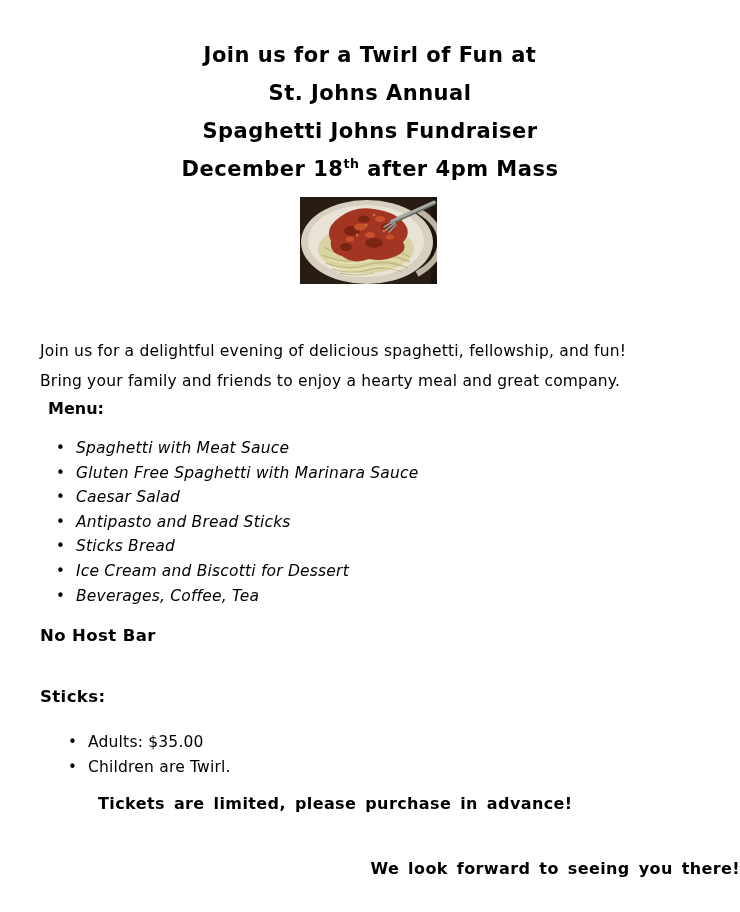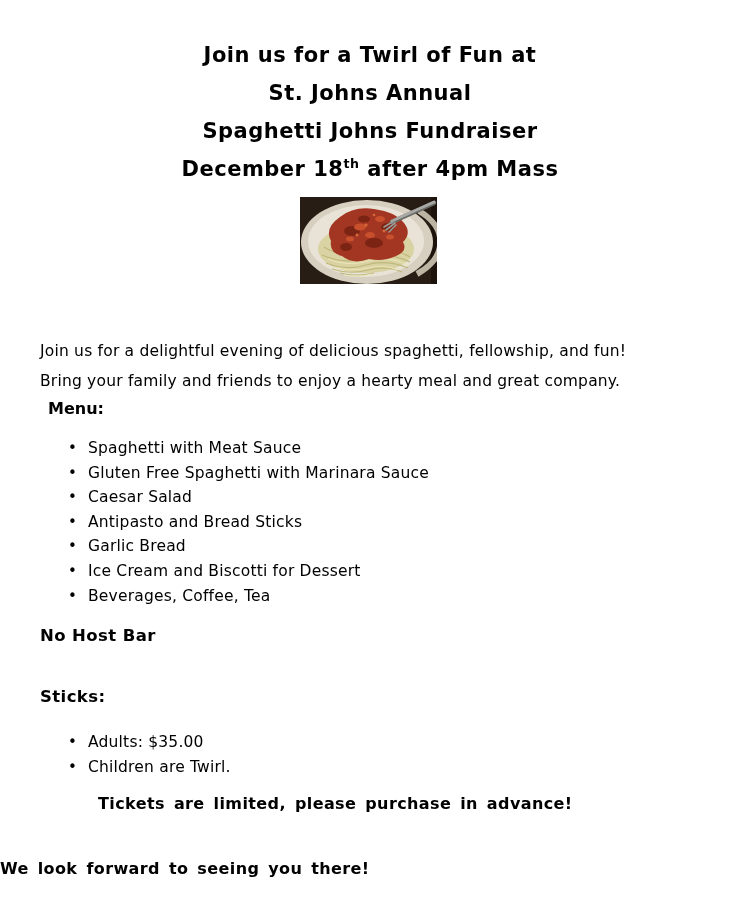--- a/index.html
+++ b/index.html
@@ -48,39 +48,39 @@
     padding-left: 20px;
     font-size: 15.5px;
     letter-spacing: 0.2px;
   }
   ul.flyer-list li::before {
     content: "\2022";
     position: absolute;
     left: 0; top: 0;
     font-size: 15px;
   }
-  .menu-list { top: 436px; left: 68px; }
+  .menu-list { top: 436px; left: 56px; font-style: italic; }
   .menu-list li { line-height: 24.6px; }
 
   .no-host { top: 626px; left: 40px; font-size: 16.5px; font-weight: bold; letter-spacing: 0.4px; }
   .tickets-heading { top: 687px; left: 40px; font-size: 16.5px; font-weight: bold; letter-spacing: 0.4px; }
 
   .tickets-list { top: 730px; left: 68px; }
   .tickets-list li { line-height: 25px; }
 
   .tickets-note {
     top: 794px; left: 98px;
     font-size: 16px; font-weight: bold;
     letter-spacing: 0.4px;
     word-spacing: 3px;
   }
 
   .closing {
     top: 859px; left: 0; right: 0;
-    text-align: left;
+    text-align: right;
     font-size: 16px; font-weight: bold;
     letter-spacing: 0.4px;
     word-spacing: 3px;
   }
 </style>
 </head>
 <body>
 
 <div class="abs title-block">
   <div>Join us for a Twirl of Fun at</div>
@@ -144,21 +144,21 @@
   <div>Bring your family and friends to enjoy a hearty meal and great company.</div>
 </div>
 
 <div class="abs menu-heading">Menu:</div>
 
 <ul class="abs flyer-list menu-list">
   <li>Spaghetti with Meat Sauce</li>
   <li>Gluten Free Spaghetti with Marinara Sauce</li>
   <li>Caesar Salad</li>
   <li>Antipasto and Bread Sticks</li>
-  <li>Garlic Bread</li>
+  <li>Sticks Bread</li>
   <li>Ice Cream and Biscotti for Dessert</li>
   <li>Beverages, Coffee, Tea</li>
 </ul>
 
 <div class="abs no-host">No Host Bar</div>
 
 <div class="abs tickets-heading">Sticks:</div>
 
 <ul class="abs flyer-list tickets-list">
   <li>Adults: $35.00</li>

